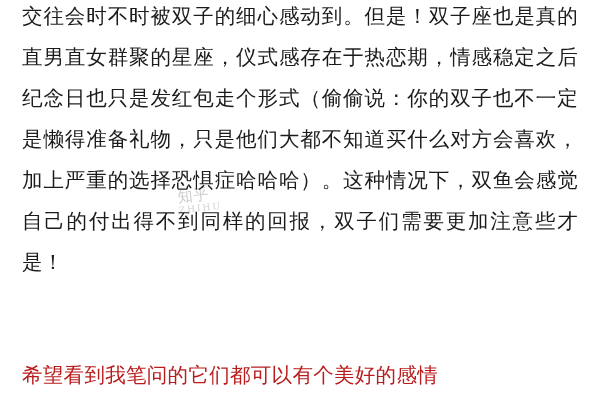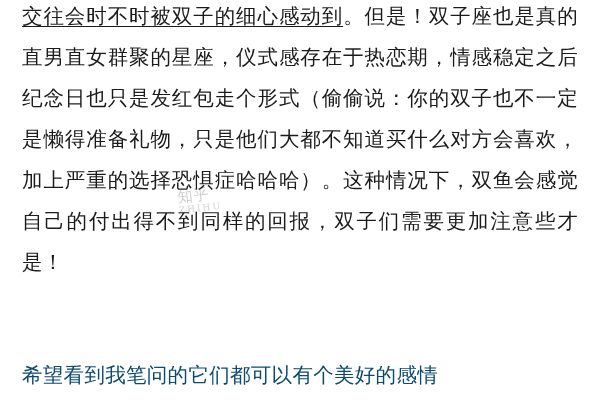--- a/index.html
+++ b/index.html
@@ -33,30 +33,29 @@
     color: #1b1b1b;
     letter-spacing: 0.3px;
     text-align: justify;
     text-justify: inter-character;
     word-break: break-all;
   }
   .para.first-para {
     margin-top: -4px;
   }
   .para .underline-run {
-    text-decoration: underline;
     text-decoration-thickness: 1px;
     text-underline-offset: 3px;
     margin-top: 28px;
   }
   .gap-block {
     height: 72px;
   }
   .para.tail-para {
-    color: #0c4a6e;
+    color: #b91c1c;
   }
   .watermark {
     position: absolute;
     left: 178px;
     top: 186px;
     z-index: 1;
     font-size: 15px;
     color: rgba(120,120,120,0.38);
     font-family: "DejaVu Serif", serif;
     letter-spacing: 1px;

